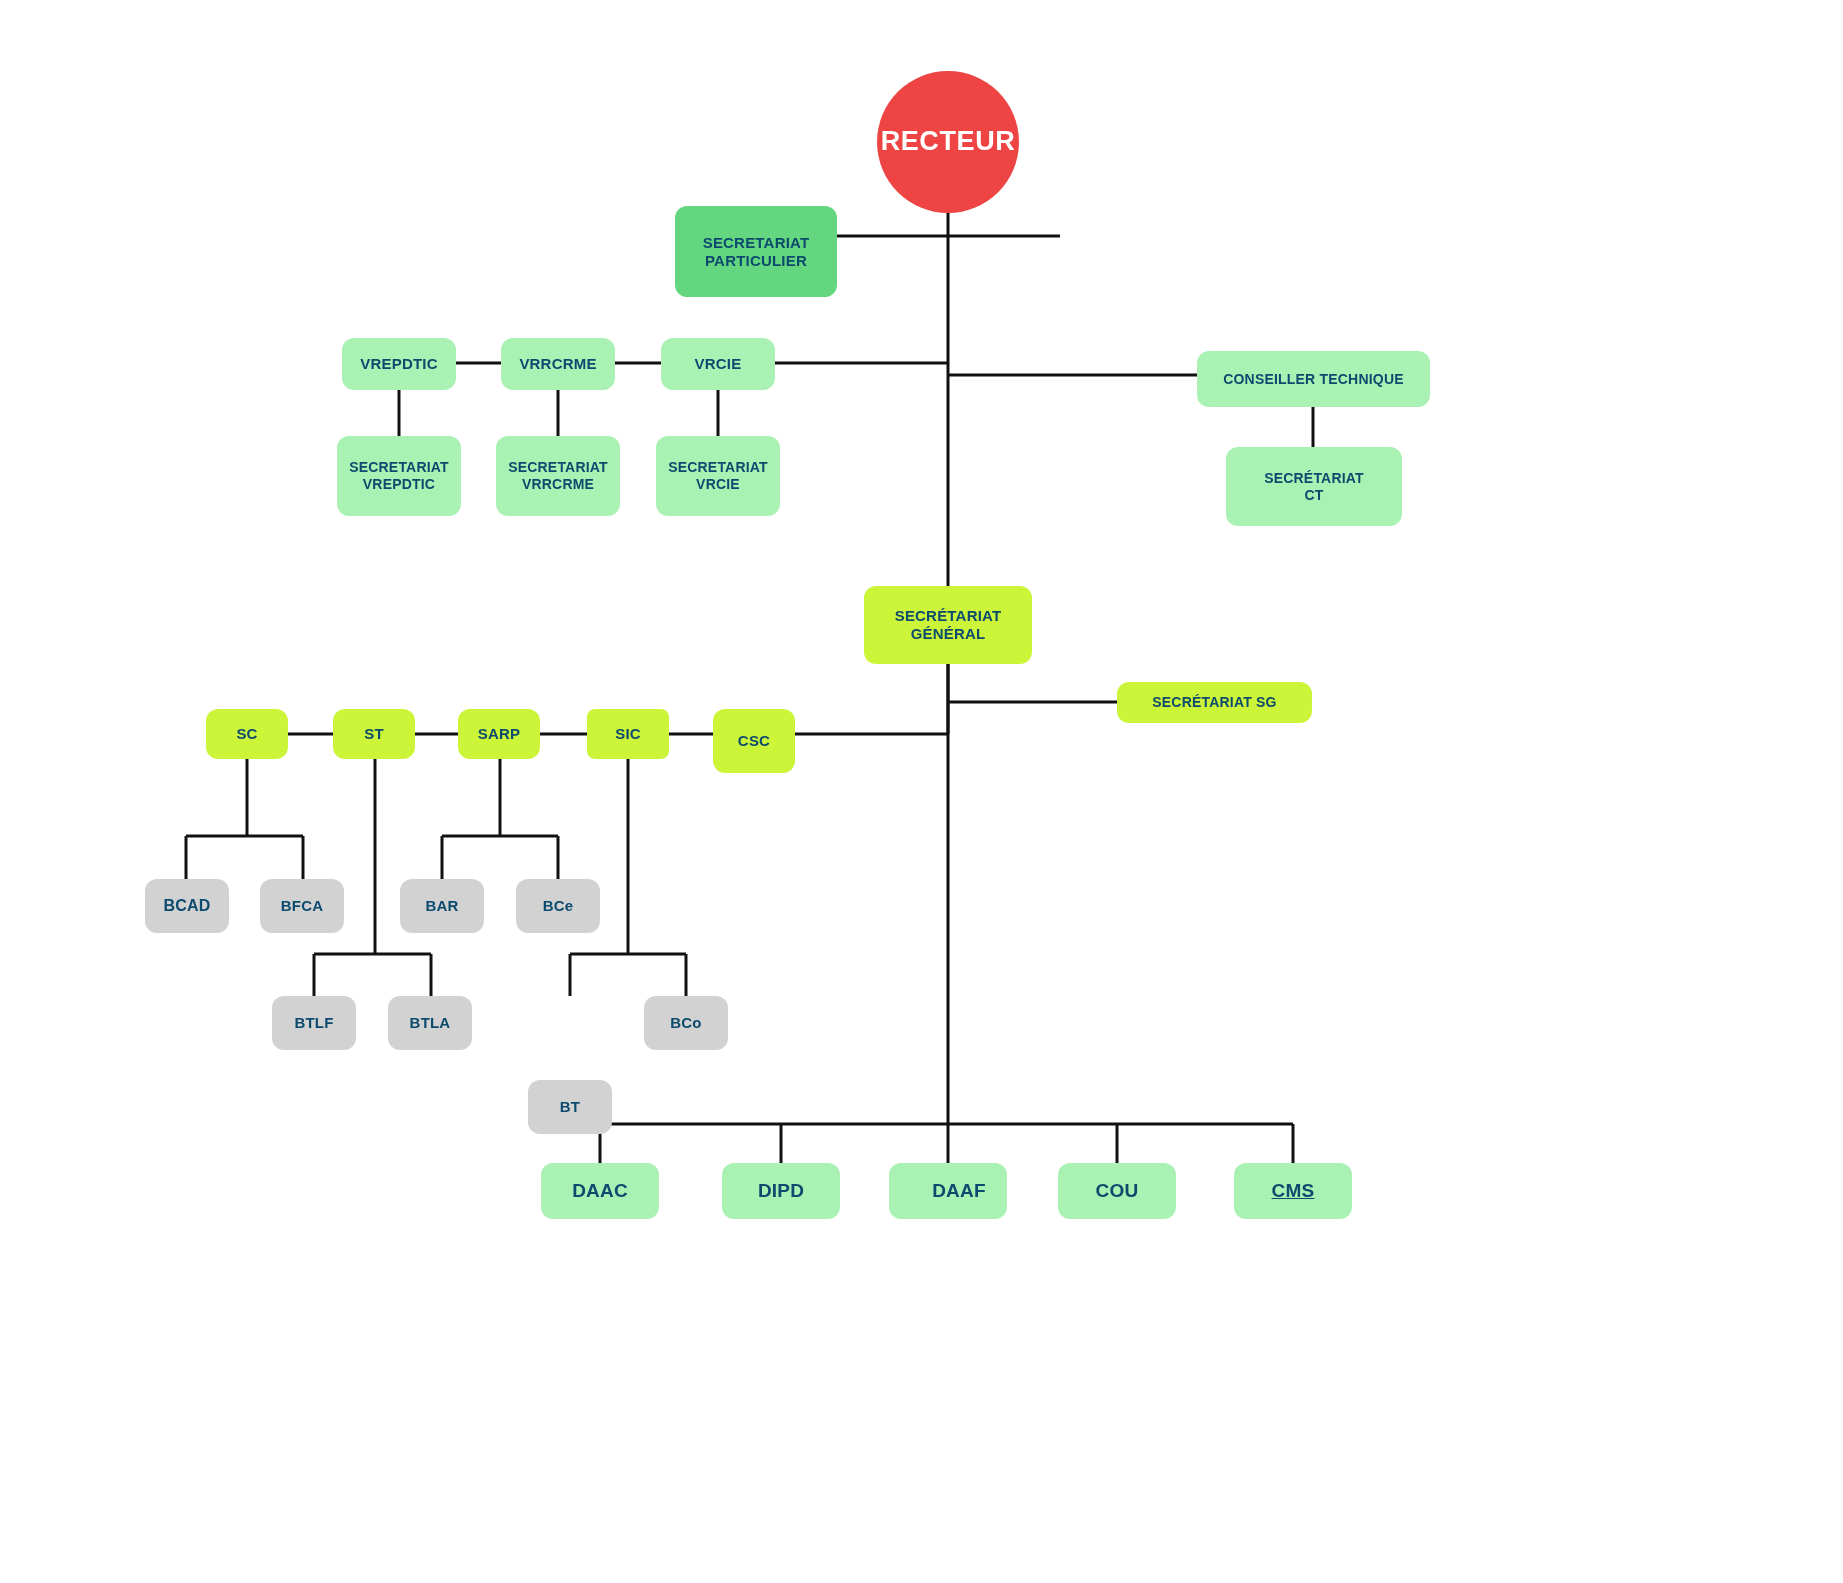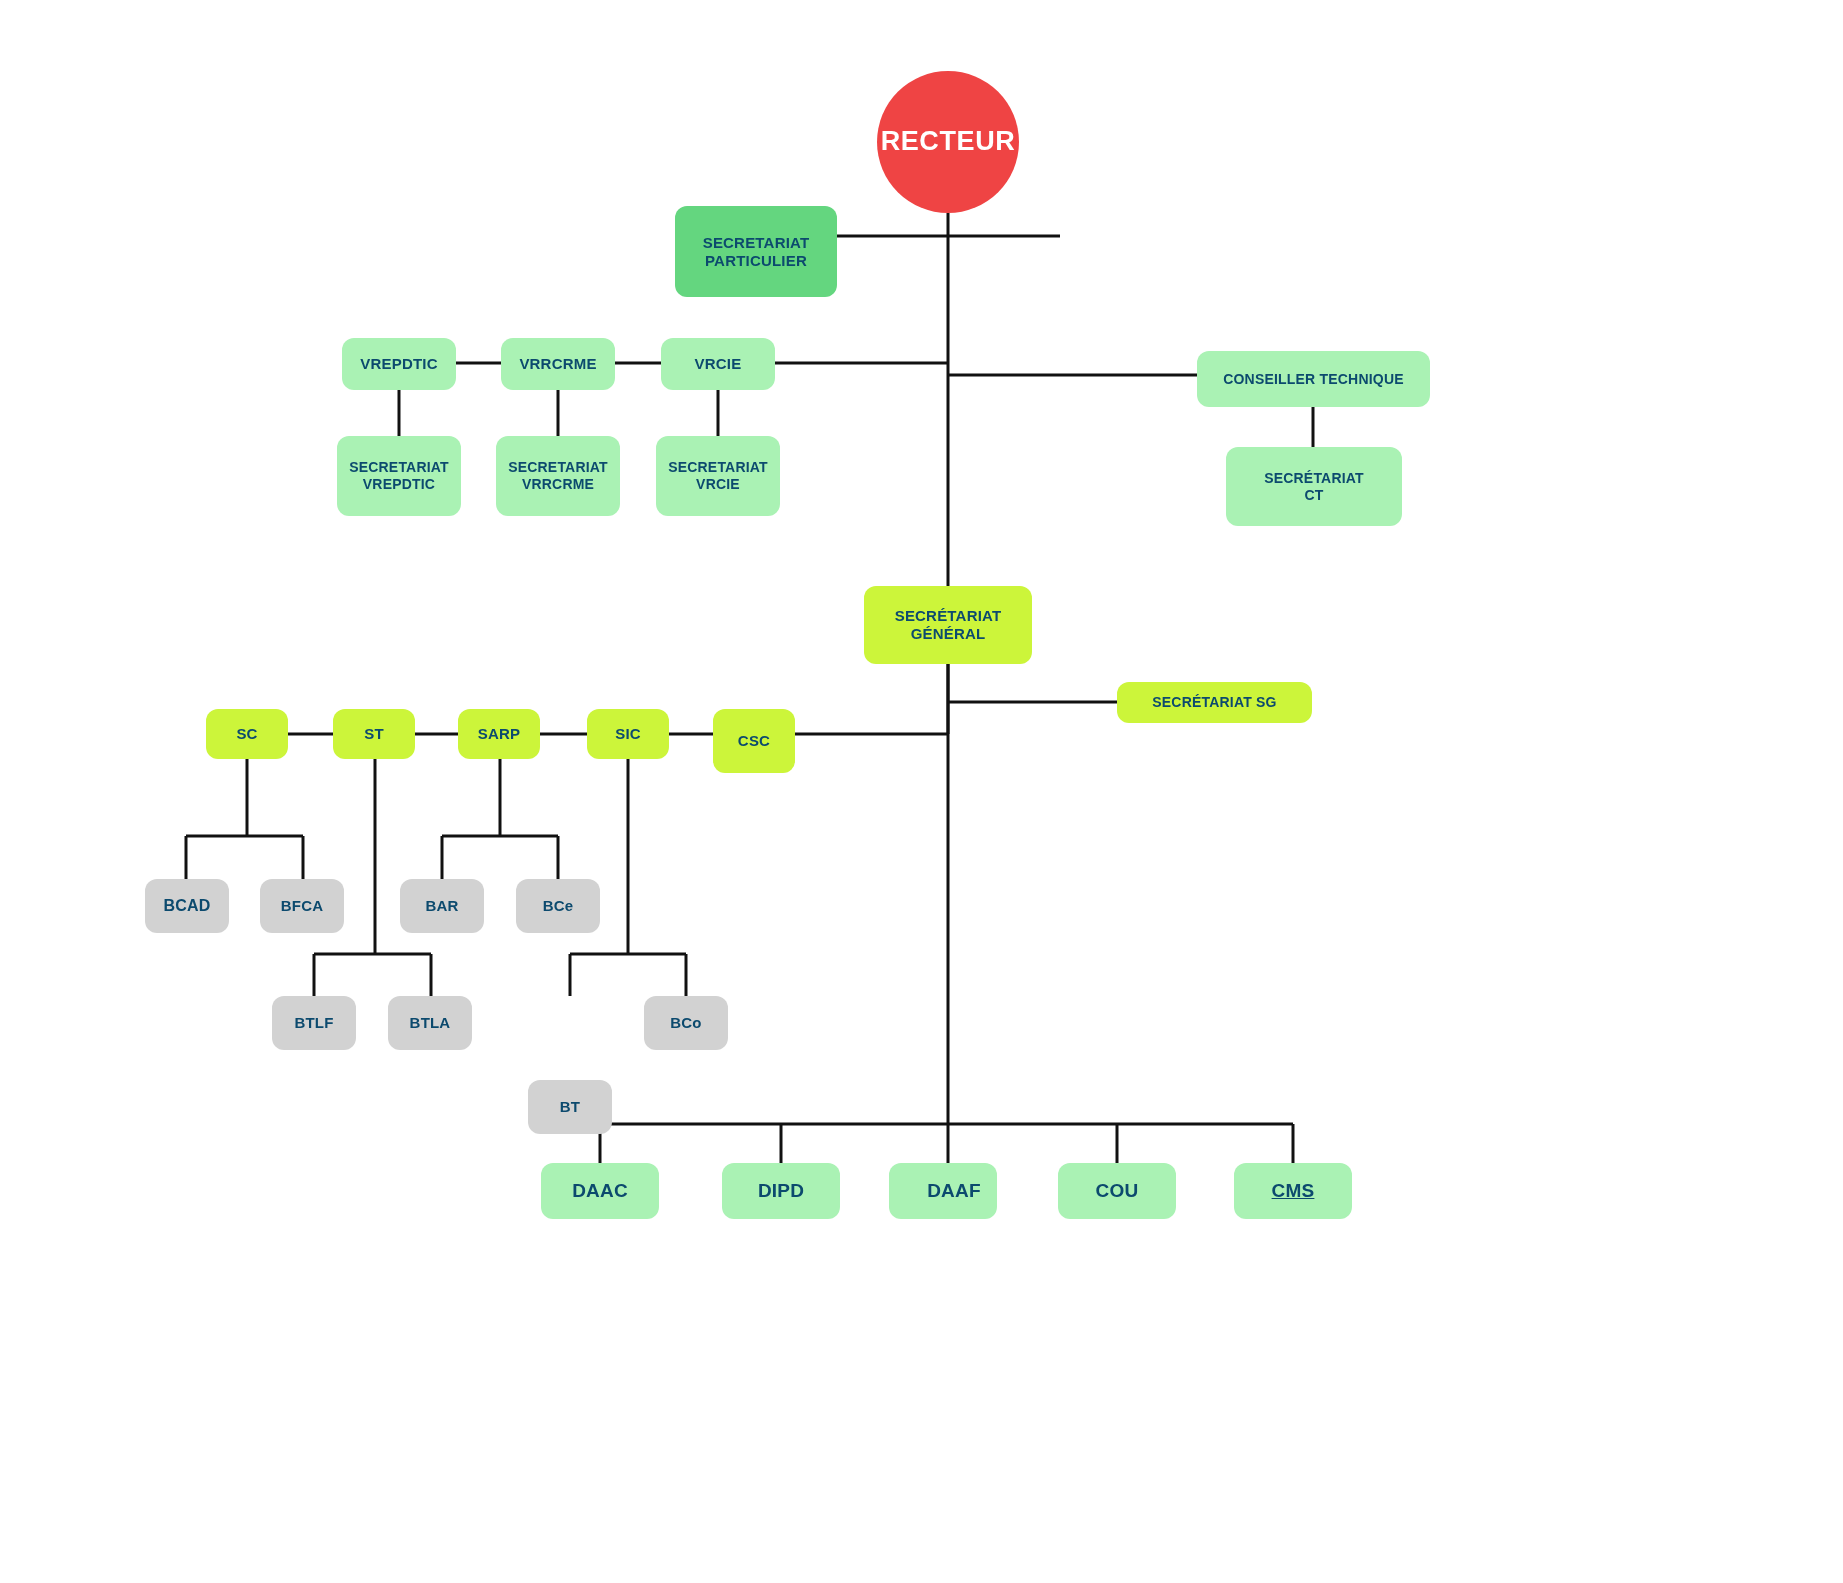--- a/index.html
+++ b/index.html
@@ -150,21 +150,21 @@
 
   <div class="node rounded lime" style="left: 206px; top: 709px; width: 82px; height: 50px; font-size: 15px;">
     <span class="label">SC</span>
   </div>
   <div class="node rounded lime" style="left: 333px; top: 709px; width: 82px; height: 50px; font-size: 15px;">
     <span class="label">ST</span>
   </div>
   <div class="node rounded lime" style="left: 458px; top: 709px; width: 82px; height: 50px; font-size: 15px;">
     <span class="label">SARP</span>
   </div>
-  <div class="node rounded lime" style="left: 587px; top: 709px; width: 82px; height: 50px; font-size: 15px;">
+  <div class="node rounded lime" style="left: 587px; top: 709px; width: 82px; height: 50px; font-size: 15px; border-radius: 8px;">
     <span class="label">SIC</span>
   </div>
   <div class="node rounded lime" style="left: 713px; top: 709px; width: 82px; height: 64px; font-size: 15px;">
     <span class="label">CSC</span>
   </div>
 
   <div class="node rounded grey" style="left: 145px; top: 879px; width: 84px; height: 54px; font-size: 16px;">
     <span class="label">BCAD</span>
   </div>
   <div class="node rounded grey" style="left: 260px; top: 879px; width: 84px; height: 54px; font-size: 15px;">
@@ -189,21 +189,21 @@
   <div class="node rounded grey" style="left: 644px; top: 996px; width: 84px; height: 54px; font-size: 15px;">
     <span class="label">BCo</span>
   </div>
 
   <div class="node rounded mint" style="left: 541px; top: 1163px; width: 118px; height: 56px; font-size: 19px;">
     <span class="label">DAAC</span>
   </div>
   <div class="node rounded mint" style="left: 722px; top: 1163px; width: 118px; height: 56px; font-size: 19px;">
     <span class="label">DIPD</span>
   </div>
-  <div class="node rounded mint" style="left: 889px; top: 1163px; width: 108px; height: 56px; font-size: 19px; padding-left: 28px;">
+  <div class="node rounded mint" style="left: 889px; top: 1163px; width: 118px; height: 56px; font-size: 19px; padding-left: 28px;">
     <span class="label">DAAF</span>
   </div>
   <div class="node rounded mint" style="left: 1058px; top: 1163px; width: 118px; height: 56px; font-size: 19px;">
     <span class="label">COU</span>
   </div>
   <div class="node rounded mint" style="left: 1234px; top: 1163px; width: 118px; height: 56px; font-size: 19px; text-decoration: underline;">
     <span class="label">CMS</span>
   </div>
 
 </div>

